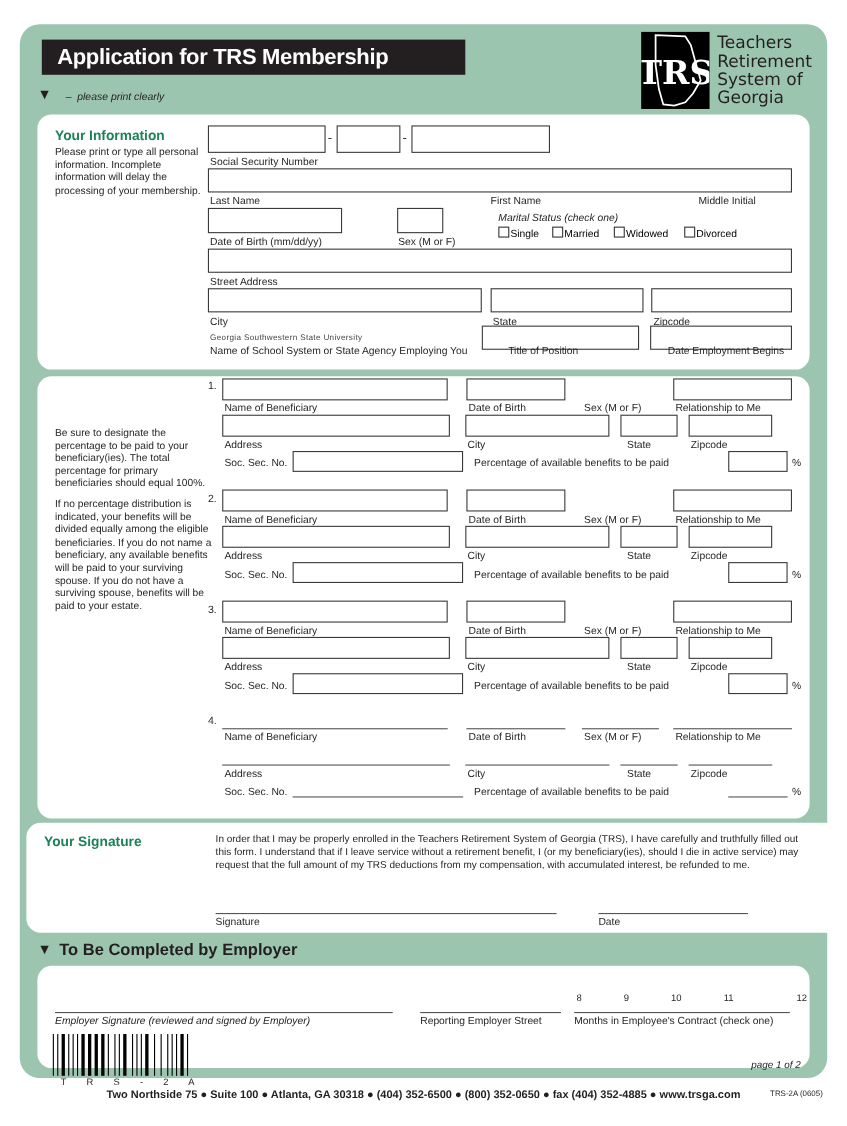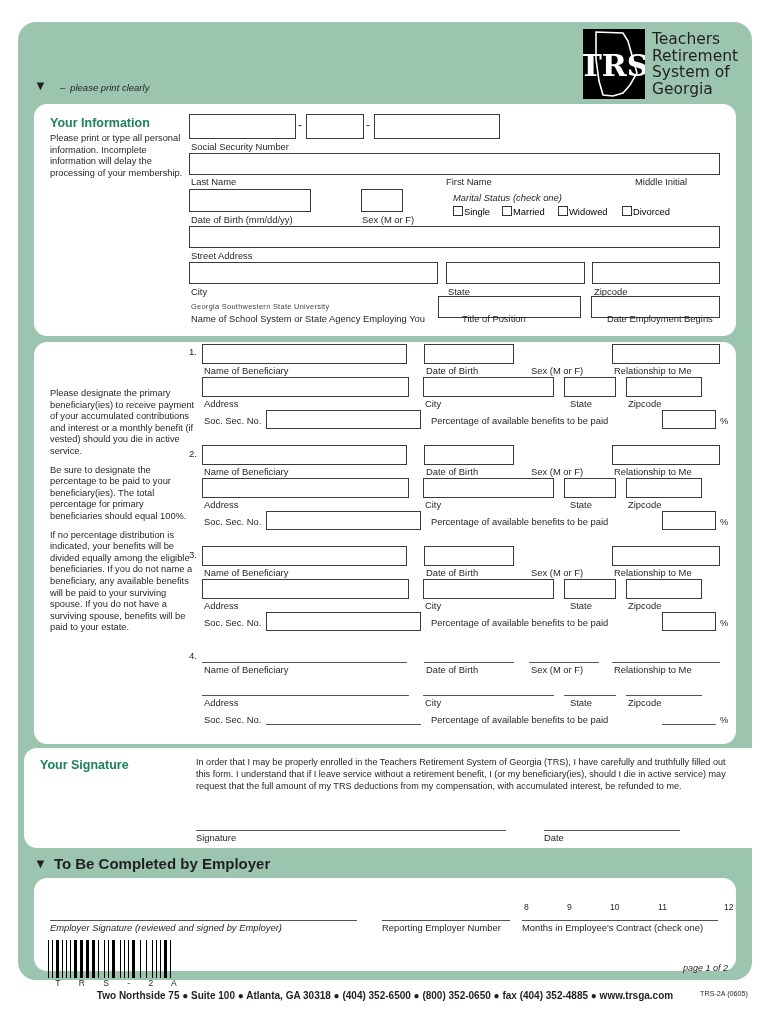--- a/index.html
+++ b/index.html
@@ -108,20 +108,21 @@
     position:absolute;right:22px;top:989px;font-size:7.2px;color:#231f20;
   }
 </style>
 </head>
 <body>
 
 <div class="page">
 
   <div class="green-frame"></div>
 
+  <div class="title-bar">Application for TRS Membership</div>
 
   <div class="logo">
     <div class="logo-mark">
       <svg width="62" height="70" viewBox="0 0 62 70" xmlns="http://www.w3.org/2000/svg">
         <rect x="0" y="0" width="62" height="70" fill="#000"></rect>
         <path d="M13 3 L40 4 L45 12 L50 30 L54 44 L47 56 L40 64 L30 67 L20 66 L16 52 L13 30 Z" fill="none" stroke="#ffffff" stroke-width="1.6"></path>
         <text x="31" y="47" font-family="DejaVu Serif, serif" font-size="30" font-weight="bold" fill="#ffffff" text-anchor="middle">TRS</text>
       </svg>
     </div>
     <div class="logo-words">
@@ -182,21 +183,20 @@
     <div class="ftext" style="left:157px;top:198px;">Georgia   Southwestern   State   University</div>
     <div class="flabel" style="left:157px;top:209px;">Name of School System or State Agency Employing You</div>
     <div class="fbox" style="left:404px;top:192px;width:143px;height:22px;"></div>
     <div class="flabel" style="left:428px;top:209px;">Title of Position</div>
     <div class="fbox" style="left:557px;top:192px;width:129px;height:22px;"></div>
     <div class="flabel" style="left:573px;top:209px;">Date Employment Begins</div>
   </div>
 
   <div class="card" id="card-benef">
     <div class="card-body" style="left:16px;top:46px;width:146px;">
-      <p>Please designate the primary beneficiary(ies) to receive payment of your accumulated contributions and interest or a monthly benefit (if vested) should you die in active service.</p>
       <p>Be sure to designate the percentage to be paid to your beneficiary(ies). The total percentage for primary beneficiaries should equal 100%.</p>
       <p>If no percentage distribution is indicated, your benefits will be divided equally among the eligible beneficiaries. If you do not name a beneficiary, any available benefits will be paid to your surviving spouse. If you do not have a surviving spouse, benefits will be paid to your estate.</p>
     </div>
 
     <div class="num" style="left:155px;top:4px;">1.</div>
     <div class="fbox" style="left:168px;top:2px;width:205px;height:20px;"></div>
     <div class="flabel" style="left:170px;top:23px;">Name of Beneficiary</div>
     <div class="fbox" style="left:390px;top:2px;width:90px;height:20px;"></div>
     <div class="flabel" style="left:392px;top:23px;">Date of Birth</div>
     <div class="flabel" style="left:497px;top:23px;">Sex (M or F)</div>
@@ -304,21 +304,21 @@
   <div class="section-head" id="head-employer">
     <span class="tri">▼</span>
     <span>To Be Completed by Employer</span>
   </div>
 
   <div class="card" id="card-employer">
     <div class="fline" style="left:16px;top:42px;width:307px;"></div>
     <div class="flabel" style="left:16px;top:44px;font-style:italic;">Employer Signature (reviewed and signed by Employer)</div>
 
     <div class="fline" style="left:348px;top:42px;width:128px;"></div>
-    <div class="flabel" style="left:348px;top:44px;">Reporting Employer Number</div>
+    <div class="flabel" style="left:348px;top:44px;">Reporting Employer Street</div>
 
     <div class="mon" style="left:490px;top:24px;">8</div>
     <div class="mon" style="left:533px;top:24px;">9</div>
     <div class="mon" style="left:576px;top:24px;">10</div>
     <div class="mon" style="left:624px;top:24px;">11</div>
     <div class="mon" style="left:670px;top:24px;margin-left:20px;">12</div>
     <div class="fline" style="left:488px;top:42px;width:196px;"></div>
     <div class="flabel" style="left:488px;top:44px;">Months in Employee's Contract (check one)</div>
   </div>
 

